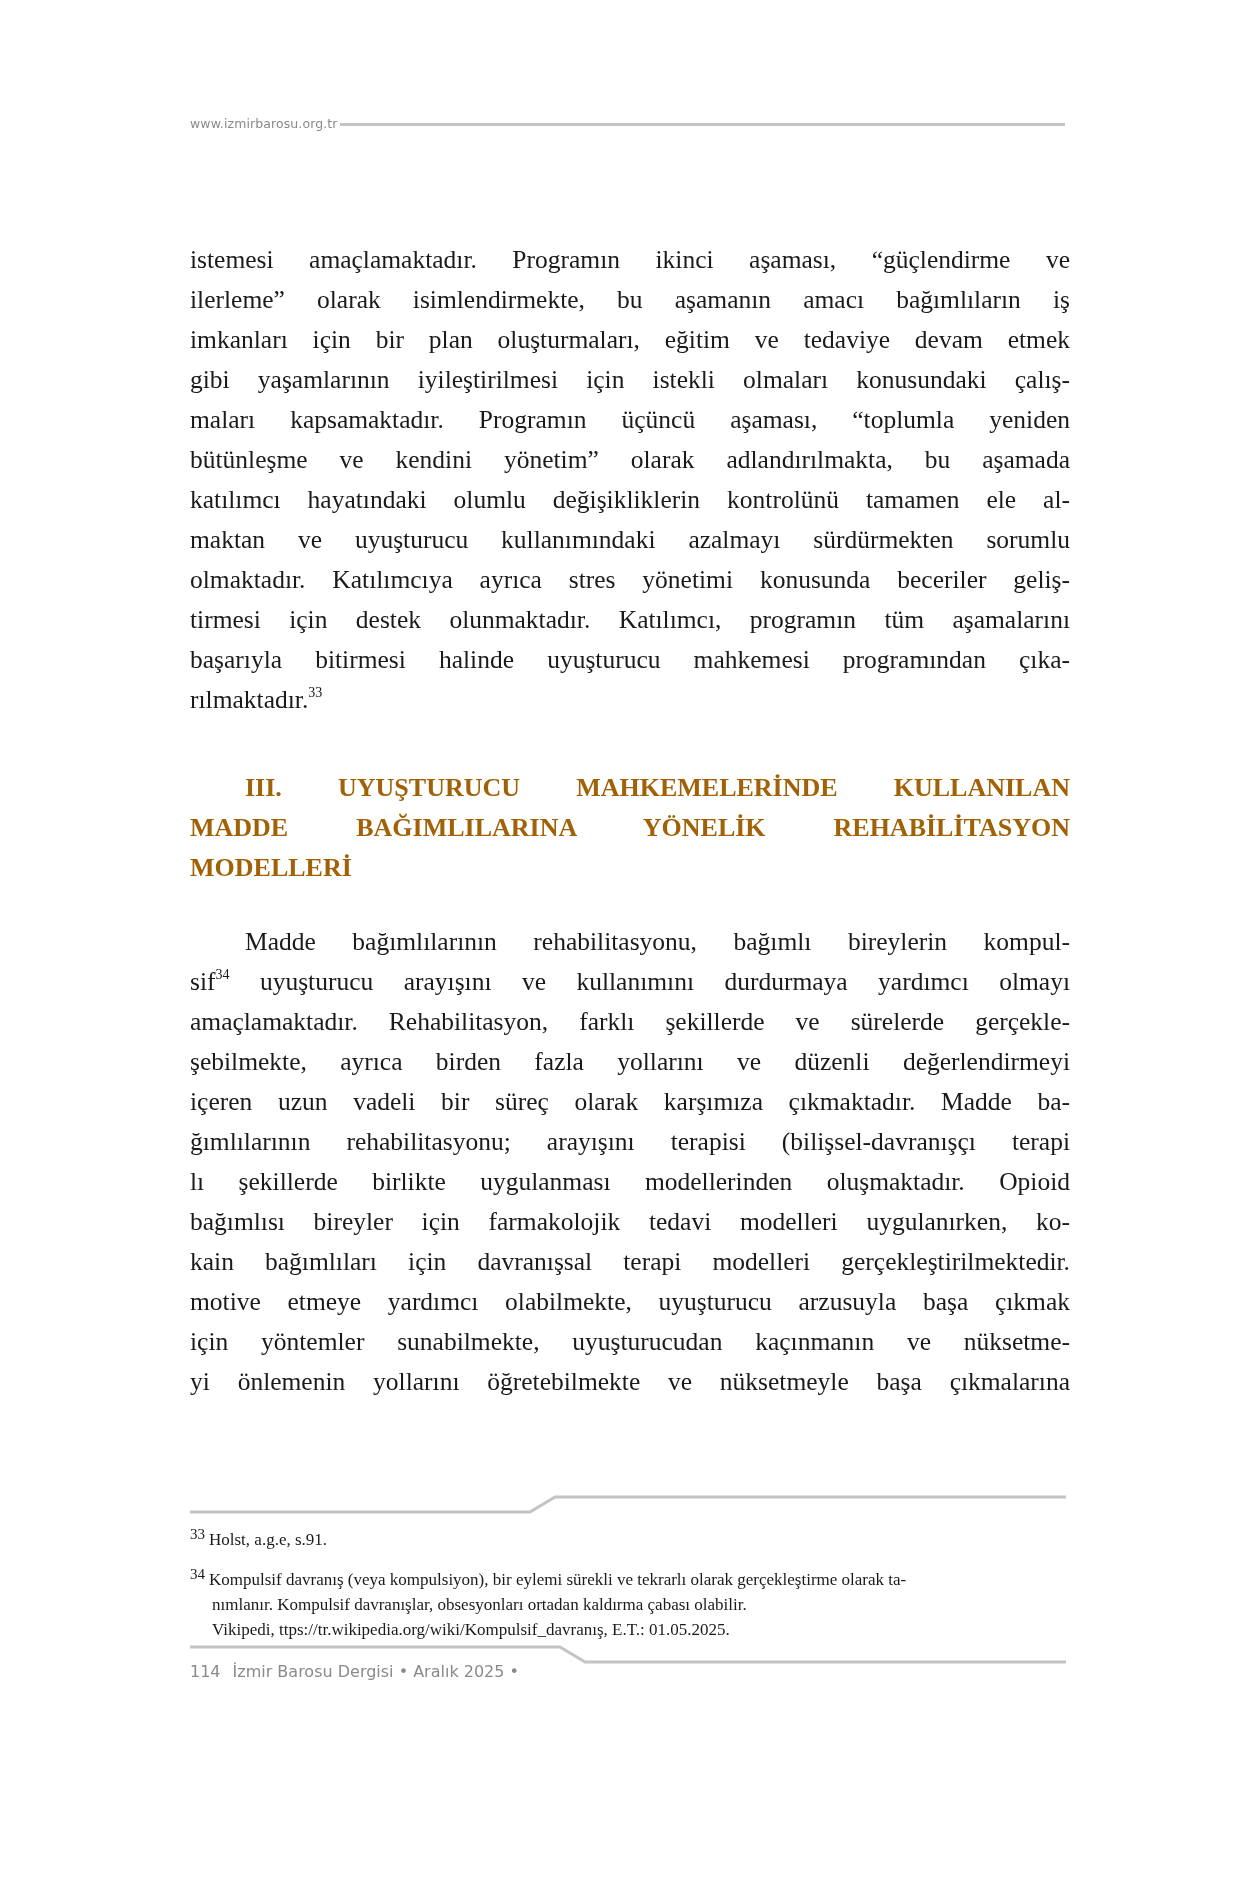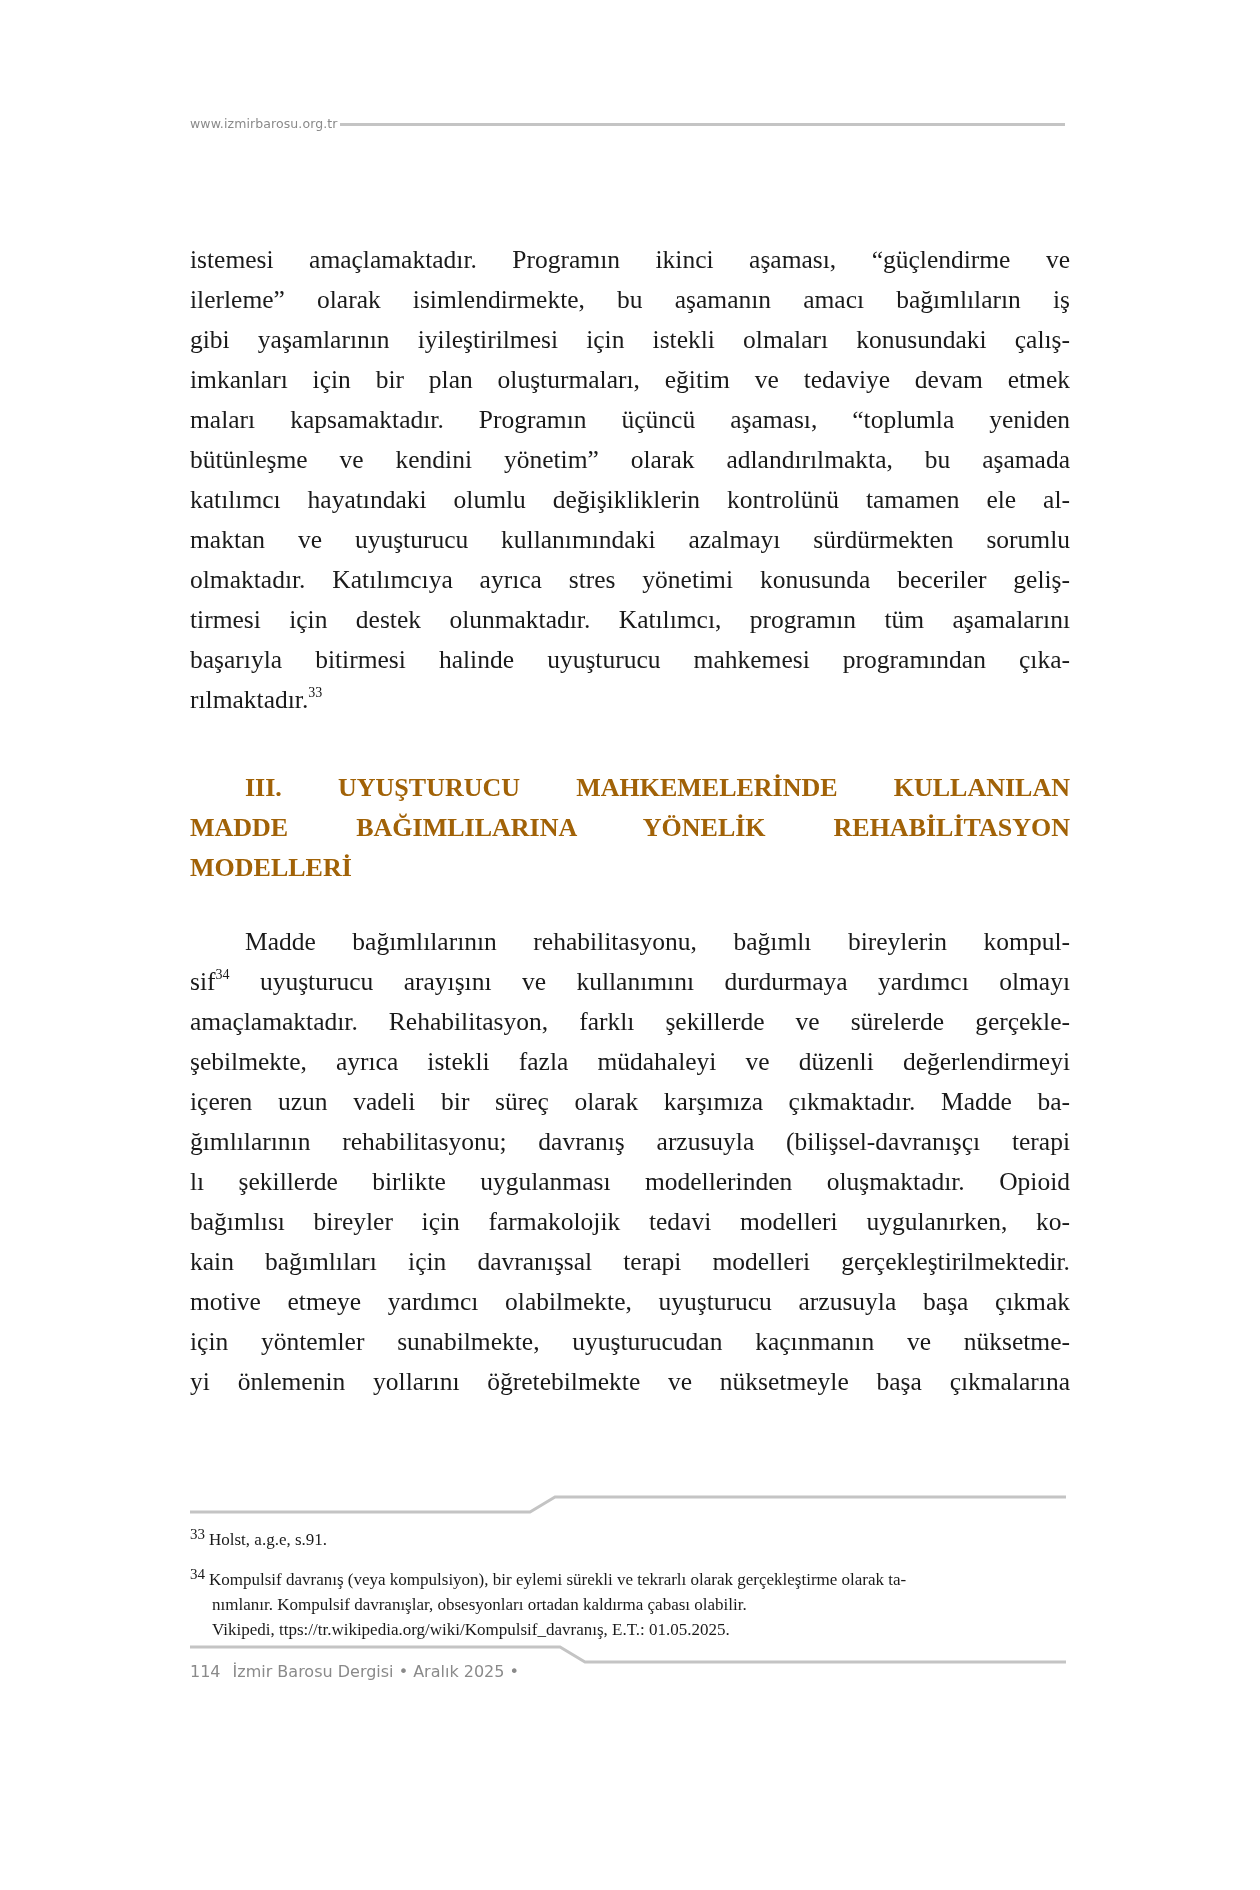--- a/index.html
+++ b/index.html
@@ -42,22 +42,22 @@
 
   <div class="running-head">
     <span class="url">www.izmirbarosu.org.tr</span>
     <span class="rule"></span>
   </div>
 
   <div class="body-text" id="p1">
     <p class="para">
       <span class="line">istemesi amaçlamaktadır. Programın ikinci aşaması, “güçlendirme ve</span>
       <span class="line">ilerleme” olarak isimlendirmekte, bu aşamanın amacı bağımlıların iş</span>
+      <span class="line">imkanları için bir plan oluşturmaları, eğitim ve tedaviye devam etmek</span>
       <span class="line">gibi yaşamlarının iyileştirilmesi için istekli olmaları konusundaki çalış-</span>
-      <span class="line">imkanları için bir plan oluşturmaları, eğitim ve tedaviye devam etmek</span>
       <span class="line">maları kapsamaktadır. Programın üçüncü aşaması, “toplumla yeniden</span>
       <span class="line">bütünleşme ve kendini yönetim” olarak adlandırılmakta, bu aşamada</span>
       <span class="line">katılımcı hayatındaki olumlu değişikliklerin kontrolünü tamamen ele al-</span>
       <span class="line">maktan ve uyuşturucu kullanımındaki azalmayı sürdürmekten sorumlu</span>
       <span class="line">olmaktadır. Katılımcıya ayrıca stres yönetimi konusunda beceriler geliş-</span>
       <span class="line">tirmesi için destek olunmaktadır. Katılımcı, programın tüm aşamalarını</span>
       <span class="line">başarıyla bitirmesi halinde uyuşturucu mahkemesi programından çıka-</span>
       <span class="line last"><span>rılmaktadır.</span><sup class="fnref">33</sup></span>
     </p>
   </div>
@@ -66,23 +66,23 @@
     <span class="line indent">III. UYUŞTURUCU MAHKEMELERİNDE KULLANILAN</span>
     <span class="line">MADDE BAĞIMLILARINA YÖNELİK REHABİLİTASYON</span>
     <span class="line last">MODELLERİ</span>
   </h2>
 
   <div class="body-text" id="p2">
     <p class="para">
       <span class="line indent">Madde bağımlılarının rehabilitasyonu, bağımlı bireylerin kompul-</span>
       <span class="line"><span>sif</span><sup class="fnref">34</sup><span> uyuşturucu arayışını ve kullanımını durdurmaya yardımcı olmayı</span></span>
       <span class="line">amaçlamaktadır. Rehabilitasyon, farklı şekillerde ve sürelerde gerçekle-</span>
-      <span class="line">şebilmekte, ayrıca istekli fazla müdahaleyi ve düzenli değerlendirmeyi</span>
+      <span class="line">şebilmekte, ayrıca birden fazla yollarını ve düzenli değerlendirmeyi</span>
       <span class="line">içeren uzun vadeli bir süreç olarak karşımıza çıkmaktadır. Madde ba-</span>
-      <span class="line">ğımlılarının rehabilitasyonu; davranış arzusuyla (bilişsel-davranışçı terapi</span>
+      <span class="line">ğımlılarının rehabilitasyonu; arayışını terapisi (bilişsel-davranışçı terapi</span>
       <span class="line">lı şekillerde birlikte uygulanması modellerinden oluşmaktadır. Opioid</span>
       <span class="line">bağımlısı bireyler için farmakolojik tedavi modelleri uygulanırken, ko-</span>
       <span class="line">kain bağımlıları için davranışsal terapi modelleri gerçekleştirilmektedir.</span>
       <span class="line">motive etmeye yardımcı olabilmekte, uyuşturucu arzusuyla başa çıkmak</span>
       <span class="line">için yöntemler sunabilmekte, uyuşturucudan kaçınmanın ve nüksetme-</span>
       <span class="line">yi önlemenin yollarını öğretebilmekte ve nüksetmeyle başa çıkmalarına</span>
     </p>
   </div>
 
   <svg class="fn-sep" viewBox="0 0 876 22" width="876" height="22">

